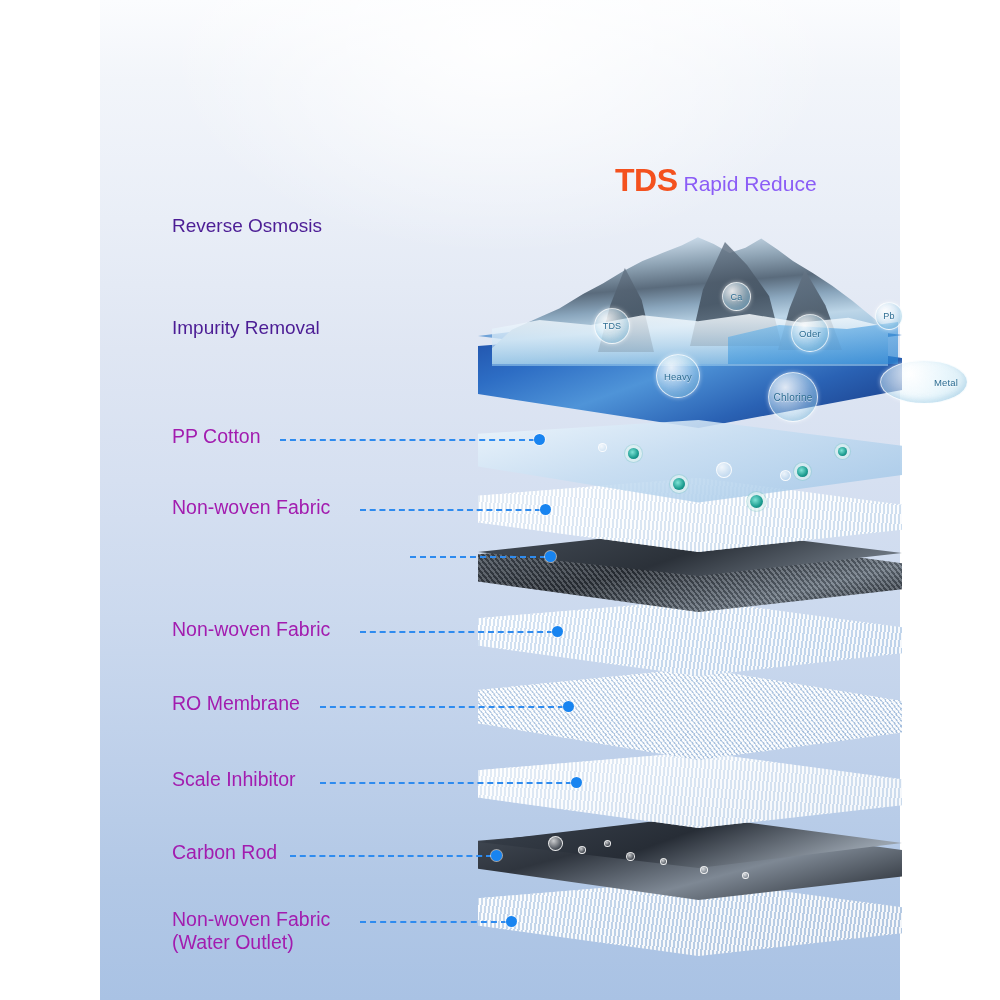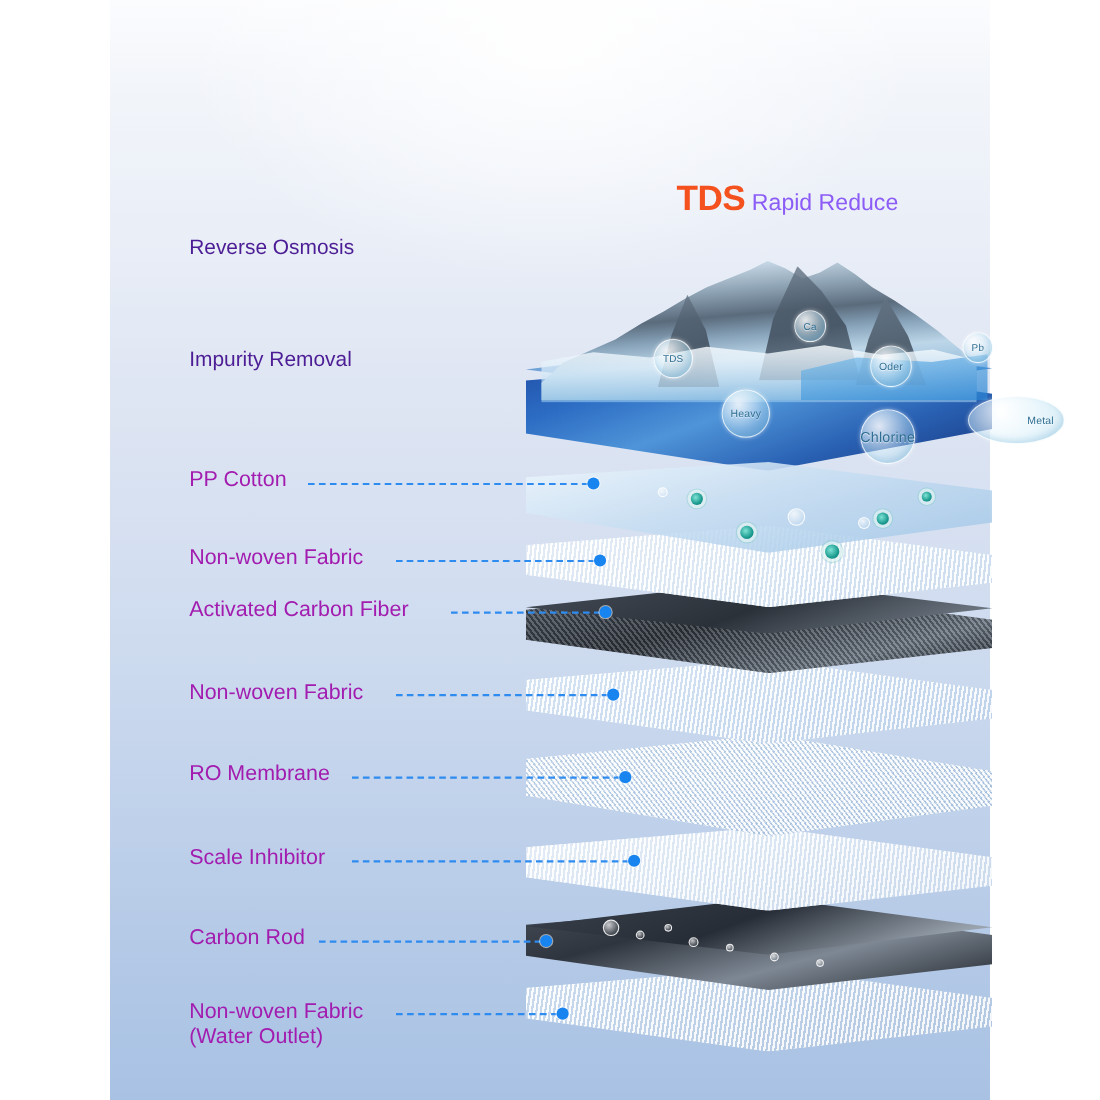--- a/index.html
+++ b/index.html
@@ -237,21 +237,21 @@
     <div class="ridge" id="ridge2"></div>
     <div class="ridge" id="ridge3"></div>
     <div id="snowfield"></div>
     <div id="water-right"></div>
 
     <div class="bubble" style="left:116px;top:76px;width:34px;height:34px;font-size:9px;">TDS</div>
     <div class="bubble" style="left:217px;top:50px;width:27px;height:27px;font-size:9px;margin-left:27px;">Ca</div>
     <div class="bubble" style="left:313px;top:82px;width:36px;height:36px;font-size:9.5px;">Oder</div>
     <div class="bubble" style="left:397px;top:70px;width:26px;height:26px;font-size:9px;">Pb</div>
     <div class="bubble" style="left:178px;top:122px;width:42px;height:42px;font-size:9.5px;">Heavy</div>
-    <div class="bubble" style="left:304px;top:140px;width:48px;height:48px;font-size:13px;">Chlorine</div>
+    <div class="bubble" style="left:290px;top:140px;width:48px;height:48px;font-size:10px;">Chlorine</div>
     <div class="bubble" style="left:402px;top:128px;width:42px;height:42px;font-size:9.5px;padding-left:44px;">Metal</div>
   </div>
 
   <div id="stack">
 
     <div class="sheet" style="left:478px;top:880px;width:424px;height:76px;
                 background:
                   repeating-linear-gradient(98deg, rgba(255,255,255,.85) 0 2px, rgba(175,200,228,.55) 2px 4px),
                   linear-gradient(165deg,#f2f6fb,#cfdcec 45%,#aebfd8);"></div>
 
@@ -333,23 +333,20 @@
 
   <div class="leader" style="left:360px;top:921px;width:147px;"></div>
   <div class="leader-dot" style="left:506px;top:916px;"></div>
 
   <div class="layer-label" style="left:172px;top:425px;">
     <span>PP Cotton</span>
   </div>
   <div class="layer-label" style="left:172px;top:496px;">
     <span>Non-woven Fabric</span>
   </div>
-  <div class="layer-label" style="left:172px;top:543px;">
-    <span>Activated Carbon Fiber</span>
-  </div>
   <div class="layer-label" style="left:172px;top:618px;">
     <span>Non-woven Fabric</span>
   </div>
   <div class="layer-label" style="left:172px;top:692px;">
     <span>RO Membrane</span>
   </div>
   <div class="layer-label" style="left:172px;top:768px;">
     <span>Scale Inhibitor</span>
   </div>
   <div class="layer-label" style="left:172px;top:841px;">

